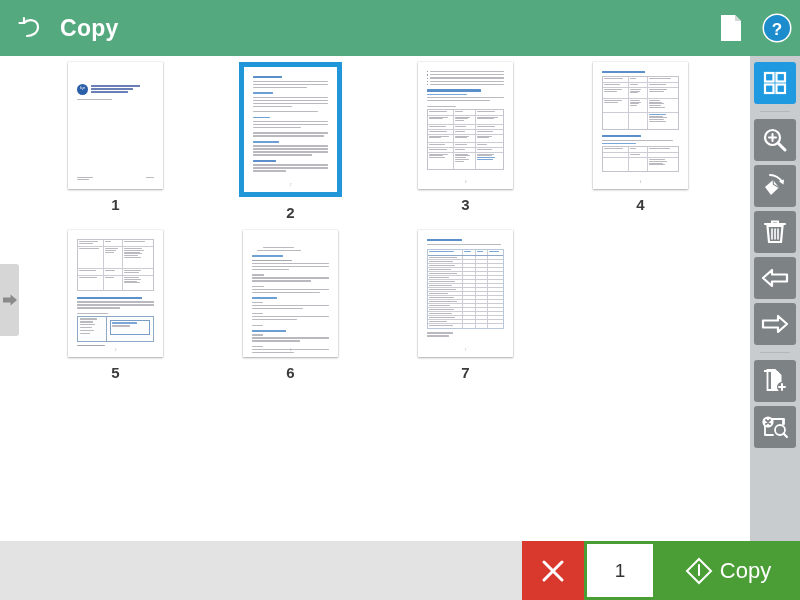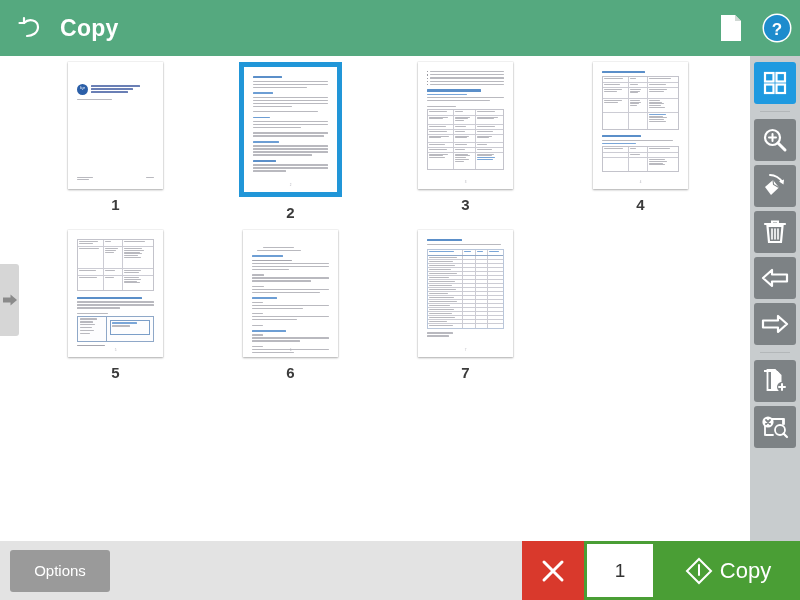--- a/index.html
+++ b/index.html
@@ -971,23 +971,20 @@
         <circle cx="19" cy="15" r="5" fill="none" stroke="#ffffff" stroke-width="1.8"></circle>
         <path d="M22.5 18.5 L26 22" stroke="#ffffff" stroke-width="2.2" stroke-linecap="round"></path>
         <circle cx="7" cy="7" r="5.6" fill="#ffffff"></circle>
         <path d="M5 5 L9 9 M9 5 L5 9" stroke="#7d8285" stroke-width="1.8" stroke-linecap="round"></path>
       </svg>
     </div>
 
   </div>
 
   <div class="bottom">
-    <div class="options-btn">
-      <span>Options</span>
-    </div>
     <div class="bottom-spacer"></div>
 
     <div class="cancel-btn">
       <svg width="26" height="26" viewBox="0 0 26 26">
         <path d="M4 4 L22 22 M22 4 L4 22" stroke="#ffffff" stroke-width="3" stroke-linecap="round"></path>
       </svg>
     </div>
 
     <div class="count-wrap">
       <div class="count-field">

